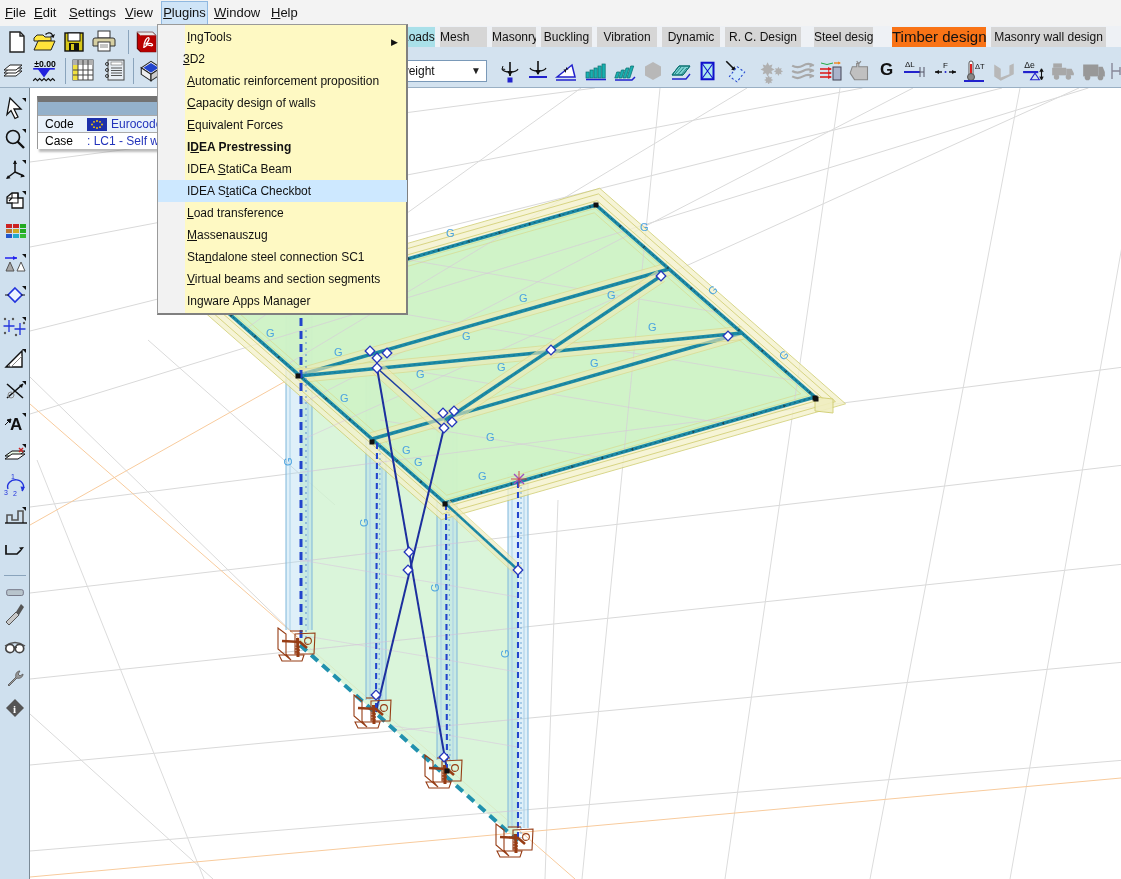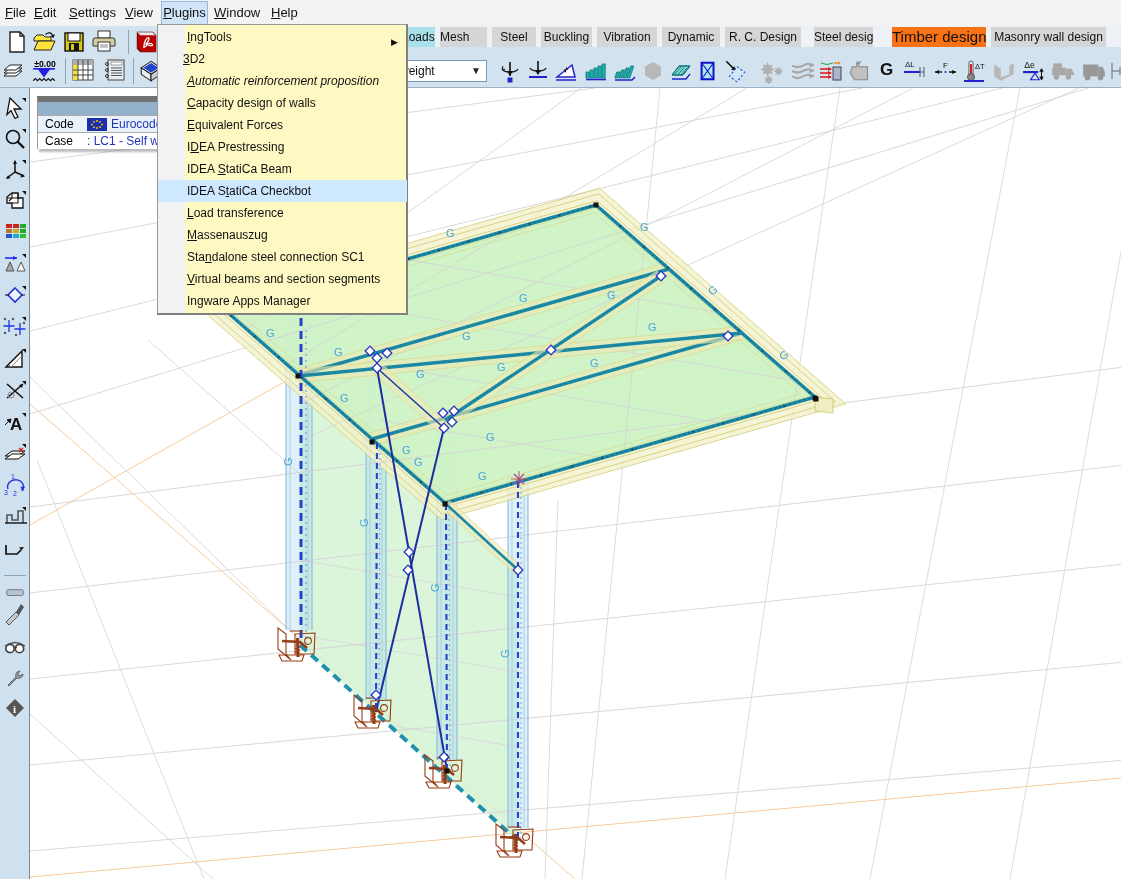--- a/index.html
+++ b/index.html
@@ -11,21 +11,21 @@
  <span style="position:absolute;left:125px;top:5px"><u>V</u>iew</span>
  <span style="position:absolute;left:161px;top:1px;width:47px;height:24px;background:#cfe4f7;border:1px solid #90b8e0;text-align:center;line-height:22px"><u>P</u>lugins</span>
  <span style="position:absolute;left:214px;top:5px"><u>W</u>indow</span>
  <span style="position:absolute;left:271px;top:5px"><u>H</u>elp</span>
 </div>
 
 <div style="position:absolute;left:0;top:26px;width:1121px;height:62px;background:#d3e2ef"></div>
 <div style="position:absolute;left:390px;top:26px;width:731px;height:21px;background:#eef1f5"></div>
 <div style="position:absolute;left:391px;top:27px;width:44px;height:20px;background:#a9e0e9;color:#111;font-size:12px;padding-left:11px;text-align:left;line-height:20px;white-space:nowrap;overflow:hidden;box-sizing:border-box">Loads</div>
 <div style="position:absolute;left:440px;top:27px;width:47px;height:20px;background:#d6d6d6;color:#111;font-size:12px;line-height:20px;white-space:nowrap;overflow:hidden;box-sizing:border-box">Mesh</div>
-<div style="position:absolute;left:492px;top:27px;width:44px;height:20px;background:#d6d6d6;color:#111;font-size:12px;text-align:center;line-height:20px;white-space:nowrap;overflow:hidden;box-sizing:border-box">Steel</div>
+<div style="position:absolute;left:492px;top:27px;width:44px;height:20px;background:#d6d6d6;color:#111;font-size:12px;text-align:center;line-height:20px;white-space:nowrap;overflow:hidden;box-sizing:border-box">Masonry</div>
 <div style="position:absolute;left:541px;top:27px;width:51px;height:20px;background:#d6d6d6;color:#111;font-size:12px;text-align:center;line-height:20px;white-space:nowrap;overflow:hidden;box-sizing:border-box">Buckling</div>
 <div style="position:absolute;left:597px;top:27px;width:60px;height:20px;background:#d6d6d6;color:#111;font-size:12px;text-align:center;line-height:20px;white-space:nowrap;overflow:hidden;box-sizing:border-box">Vibration</div>
 <div style="position:absolute;left:662px;top:27px;width:58px;height:20px;background:#d6d6d6;color:#111;font-size:12px;text-align:center;line-height:20px;white-space:nowrap;overflow:hidden;box-sizing:border-box">Dynamic</div>
 <div style="position:absolute;left:725px;top:27px;width:76px;height:20px;background:#d6d6d6;color:#111;font-size:12px;text-align:center;line-height:20px;white-space:nowrap;overflow:hidden;box-sizing:border-box">R. C. Design</div>
 <div style="position:absolute;left:814px;top:27px;width:59px;height:20px;background:#d6d6d6;color:#111;font-size:12px;text-align:left;line-height:20px;white-space:nowrap;overflow:hidden;box-sizing:border-box">Steel design</div>
 <div style="position:absolute;left:892px;top:27px;width:94px;height:20px;background:#f97316;color:#111;font-size:15px;text-align:center;line-height:20px;white-space:nowrap;overflow:hidden;box-sizing:border-box">Timber design</div>
 <div style="position:absolute;left:991px;top:27px;width:115px;height:20px;background:#d6d6d6;color:#111;font-size:12px;text-align:center;line-height:20px;white-space:nowrap;overflow:hidden;box-sizing:border-box">Masonry wall design</div>
 <svg style="position:absolute;left:5px;top:30px" width="24" height="24" viewBox="0 0 24 24">
     <path d="M5 2 h10 l4 4 v16 h-14 z" fill="#fff" stroke="#222" stroke-width="1.4"></path>
     <path d="M15 2 v4 h4" fill="none" stroke="#222" stroke-width="1.4"></path>
@@ -657,24 +657,24 @@
   <span style="position:absolute;left:7px;top:1px;color:#000">Case</span>
   <span style="position:absolute;left:49px;top:1px;color:#2233bb">: LC1 - Self w</span>
  </div>
 </div>
 
 <div style="position:absolute;left:157px;top:24px;width:251px;height:291px;background:#fef9c3;border:1px solid #9a9a9a;border-right:2px solid #808080;border-bottom:2px solid #808080;font-size:12px;color:#111">
  <div style="position:absolute;left:0;top:0;width:27px;height:288px;background:#f2f2f2"></div>
  <div style="position:absolute;left:0;top:1px;width:249px">
       <div style="position:relative;height:22px;line-height:22px;padding-left:29px;"><u>I</u>ngTools<span style="position:absolute;right:9px;top:5px;font-size:9px">▶</span></div>
       <div style="position:relative;height:22px;line-height:22px;padding-left:25px;"><u>3</u>D2</div>
-      <div style="position:relative;height:22px;line-height:22px;padding-left:29px;font-style:italic;"><u>A</u>utomatic reinforcement proposition</div>
+      <div style="position:relative;height:22px;line-height:22px;padding-left:29px;"><u>A</u>utomatic reinforcement proposition</div>
       <div style="position:relative;height:22px;line-height:22px;padding-left:29px;"><u>C</u>apacity design of walls</div>
       <div style="position:relative;height:22px;line-height:22px;padding-left:29px;"><u>E</u>quivalent Forces</div>
-      <div style="position:relative;height:22px;line-height:22px;padding-left:29px;">I<u>D</u>EA Prestressing</div>
+      <div style="position:relative;height:22px;line-height:22px;padding-left:29px;font-weight:bold;">I<u>D</u>EA Prestressing</div>
       <div style="position:relative;height:22px;line-height:22px;padding-left:29px;">IDEA <u>S</u>tatiCa Beam</div>
       <div style="position:relative;height:22px;line-height:22px;padding-left:29px; background:#cde8ff;">IDEA S<u>t</u>atiCa Checkbot</div>
       <div style="position:relative;height:22px;line-height:22px;padding-left:29px;"><u>L</u>oad transference</div>
       <div style="position:relative;height:22px;line-height:22px;padding-left:29px;"><u>M</u>assenauszug</div>
       <div style="position:relative;height:22px;line-height:22px;padding-left:29px;">Sta<u>n</u>dalone steel connection SC1</div>
       <div style="position:relative;height:22px;line-height:22px;padding-left:29px;"><u>V</u>irtual beams and section segments</div>
       <div style="position:relative;height:22px;line-height:22px;padding-left:29px;">In<u>g</u>ware Apps Manager</div>
     </div>
 </div>
 

